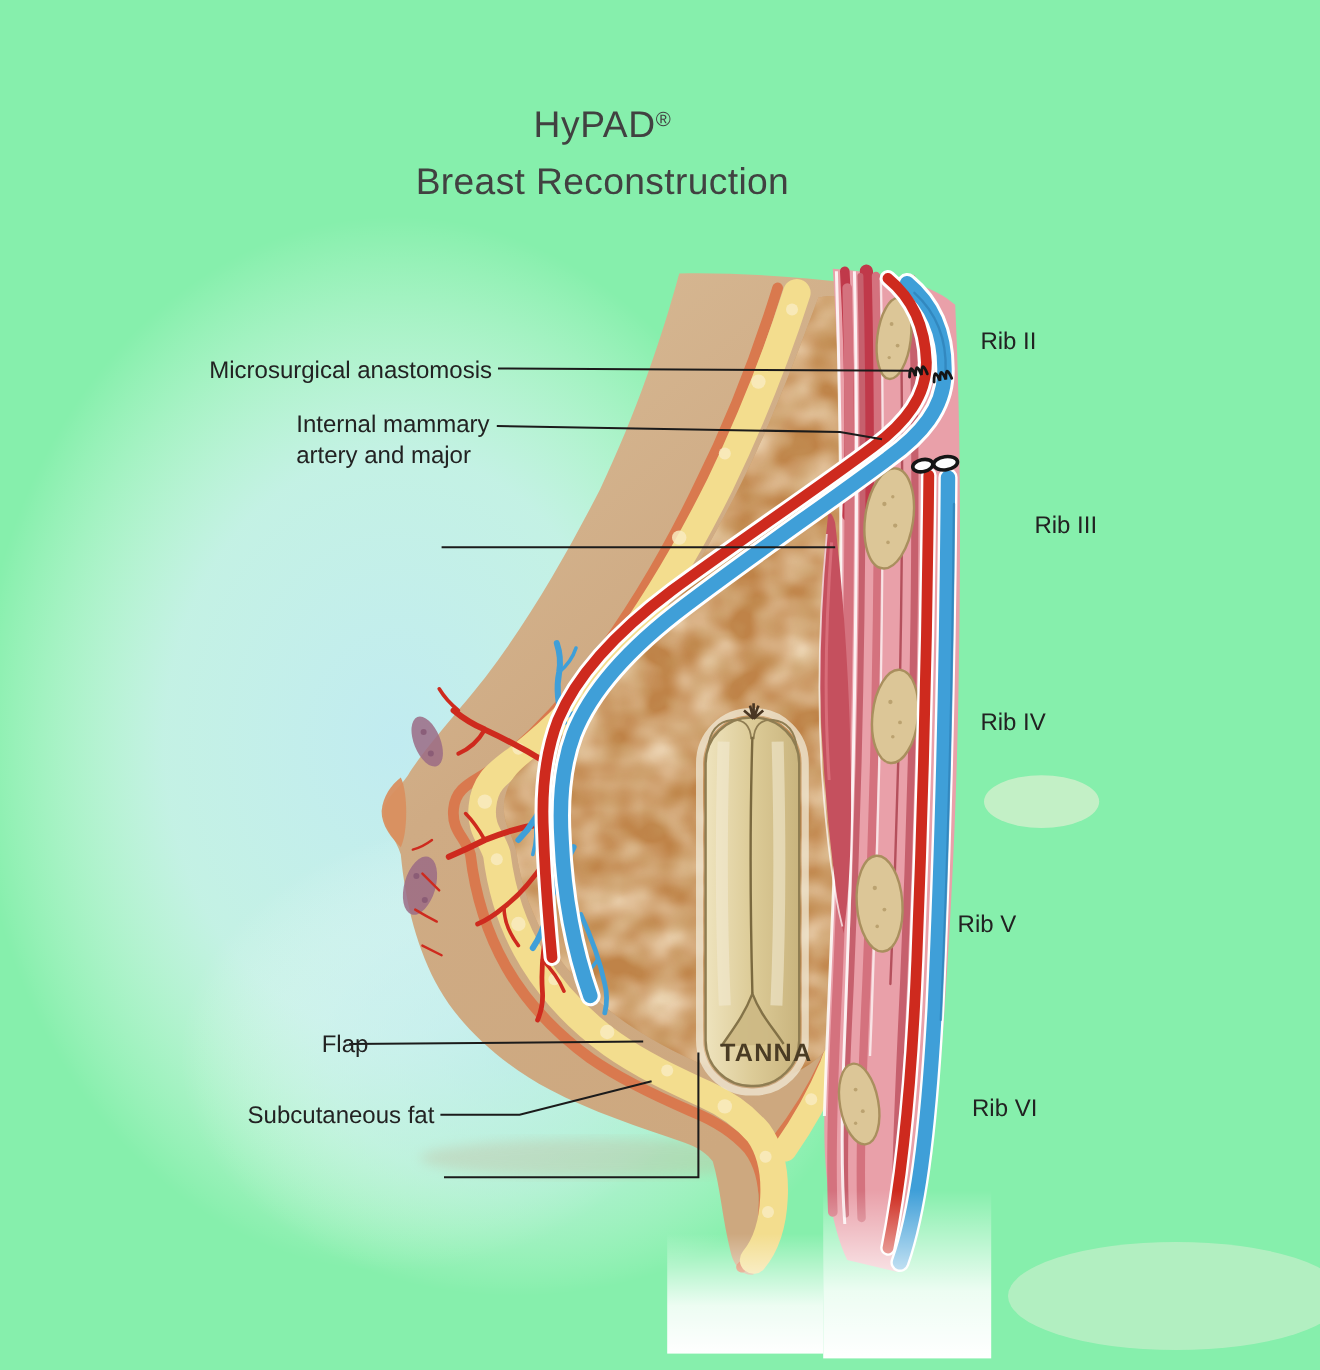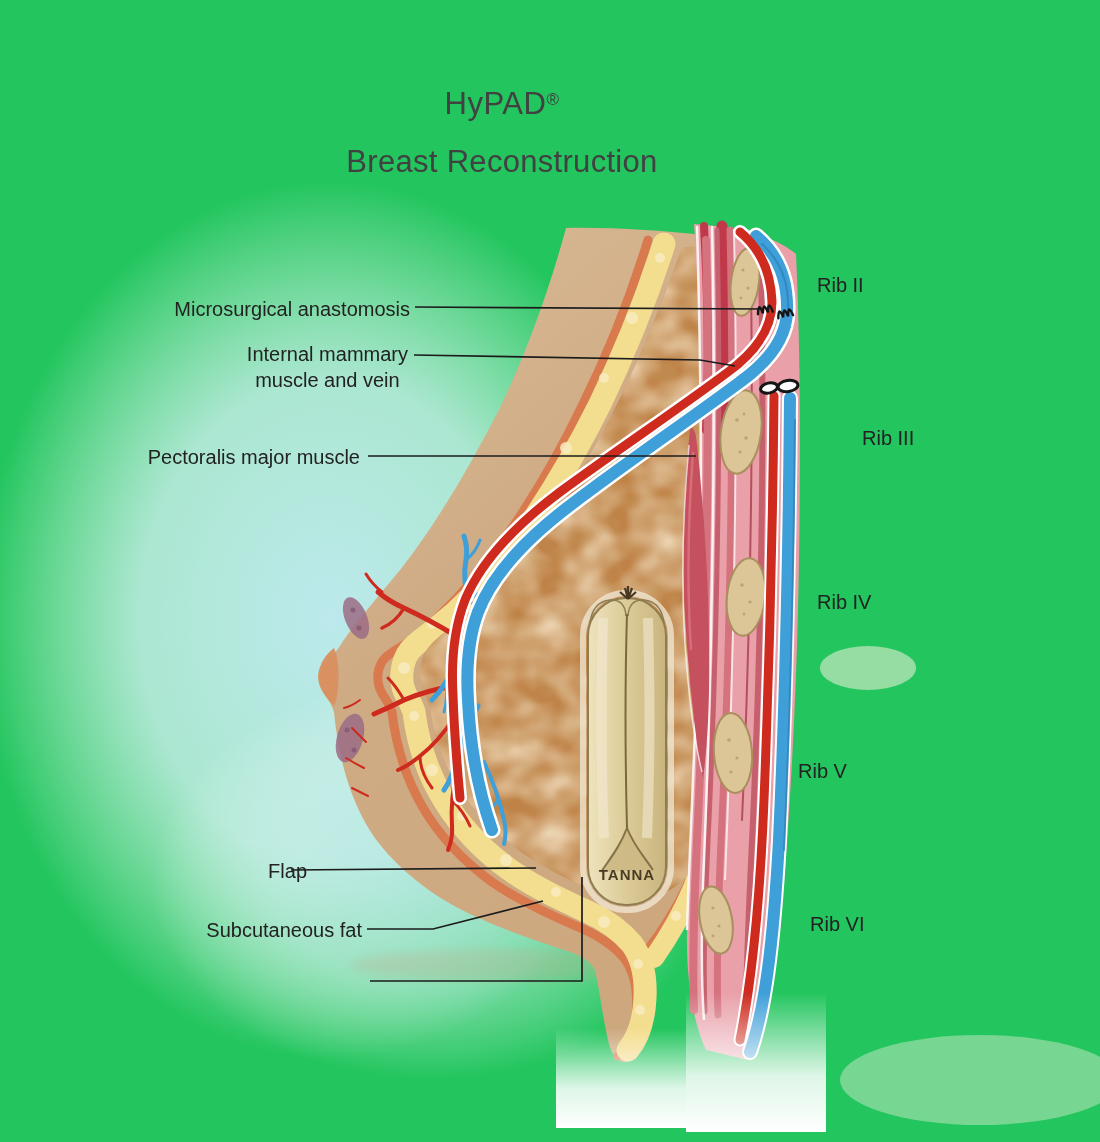--- a/index.html
+++ b/index.html
@@ -1,26 +1,26 @@
 <!DOCTYPE html>
 <html><head>
 <meta charset="utf-8">
 <style>
   html,body{margin:0;padding:0;background:#ffffff;}
   #stage{position:relative;width:1100px;height:1142px;overflow:hidden;
-         font-family:"Liberation Sans","DejaVu Sans",sans-serif;background:#22c55e;}
+         font-family:"Liberation Sans","DejaVu Sans",sans-serif;background:#86efac;}
   #art{position:absolute;left:0;top:0;}
   .lbl{position:absolute;color:#222222;font-size:20px;line-height:26px;white-space:nowrap;}
-  .lbl.right{text-align:center;}
+  .lbl.right{text-align:left;}
   #title{position:absolute;left:0;top:86px;width:1004px;text-align:center;color:#414141;}
   #title .t1{font-size:31px;letter-spacing:.5px;}
   #title .t1 sup{font-size:17px;vertical-align:9px;}
-  #title .t2{font-size:31px;margin-top:22px;letter-spacing:.3px;}
-  #tanna{position:absolute;left:577px;top:866px;width:100px;text-align:center;
-         font-size:15px;letter-spacing:1px;color:#4a3c24;font-weight:bold;}
+  #title .t2{font-size:31px;margin-top:12px;letter-spacing:.3px;}
+  #tanna{position:absolute;left:577px;top:866px;width:100px;text-align:right;
+         font-size:21px;letter-spacing:1px;color:#4a3c24;font-weight:bold;}
 </style>
 </head>
 <body>
 
 <div id="stage">
 
 <svg id="art" width="1100" height="1142" viewBox="0 0 1100 1142">
   <defs>
     <radialGradient id="glow" cx="50%" cy="50%" r="50%">
       <stop offset="0%" stop-color="#c4ebf4" stop-opacity="0.95"></stop>
@@ -309,23 +309,22 @@
 </svg>
 
 <div id="title">
   <div class="t1"><span>HyPAD</span><sup>®</sup></div>
   <div class="t2">Breast Reconstruction</div>
 </div>
 
 <div class="lbl right" style="right:690px;top:296px;">Microsurgical anastomosis</div>
 <div class="lbl right" style="right:692px;top:341px;">
   <div>Internal mammary</div>
-  <div>muscle and vein</div>
+  <div>artery and major</div>
 </div>
-<div class="lbl right" style="right:740px;top:444px;">Pectoralis major muscle</div>
 <div class="lbl right" style="right:793px;top:858px;">Flap</div>
 <div class="lbl right" style="right:738px;top:917px;">Subcutaneous fat</div>
 
 <div class="lbl" style="left:817px;top:272px;">Rib II</div>
 <div class="lbl" style="left:862px;top:425px;">Rib III</div>
 <div class="lbl" style="left:817px;top:589px;">Rib IV</div>
 <div class="lbl" style="left:798px;top:758px;">Rib V</div>
 <div class="lbl" style="left:791px;top:911px;margin-left:19px;">Rib VI</div>
 
 <div id="tanna">TANNA</div>

